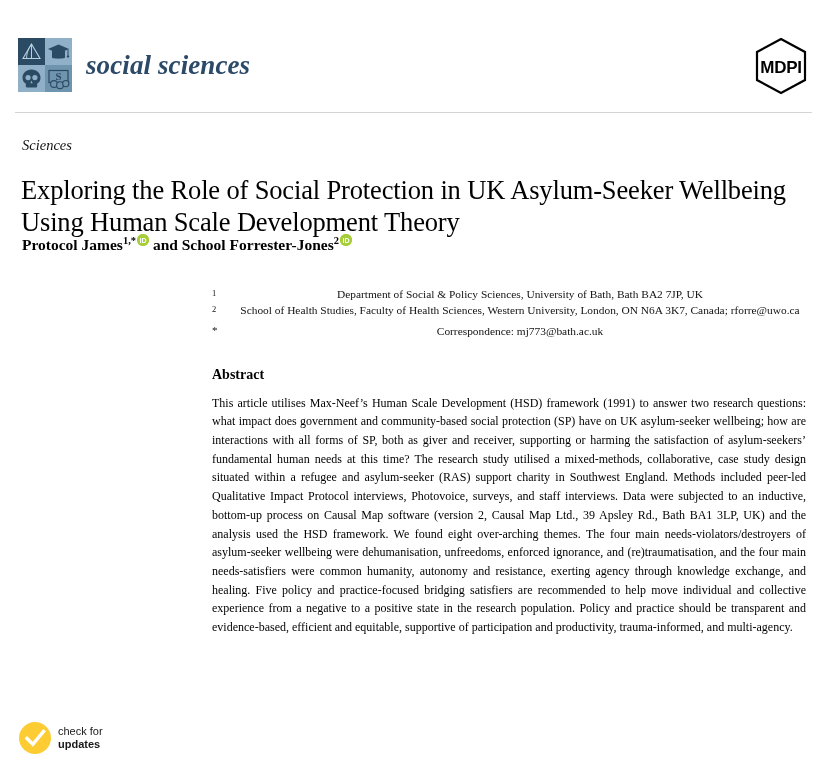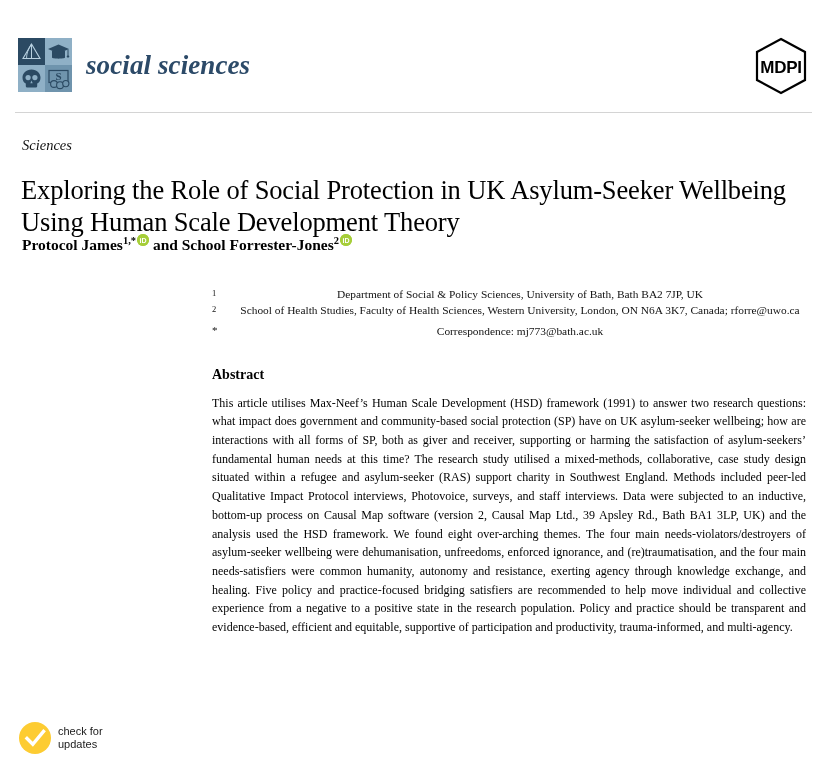--- a/index.html
+++ b/index.html
@@ -185,21 +185,21 @@
     flex: 0 0 32px;
   }
   .crossmark-circle svg { display: block; width: 32px; height: 32px; }
   .crossmark-text {
     margin-left: 7px;
     font-family: "Liberation Sans", "DejaVu Sans", sans-serif;
     font-size: 11px;
     line-height: 1.22;
     color: #1a1a1a;
   }
-  .crossmark-text .line2 { font-weight: normal; }
+  .crossmark-text .line2 { font-weight: bold; }
 </style>
 </head>
 <body>
 
 <div class="header">
 
   <div class="brand">
 
     <div class="journal-logo">
       <div class="logo-cell dark">

